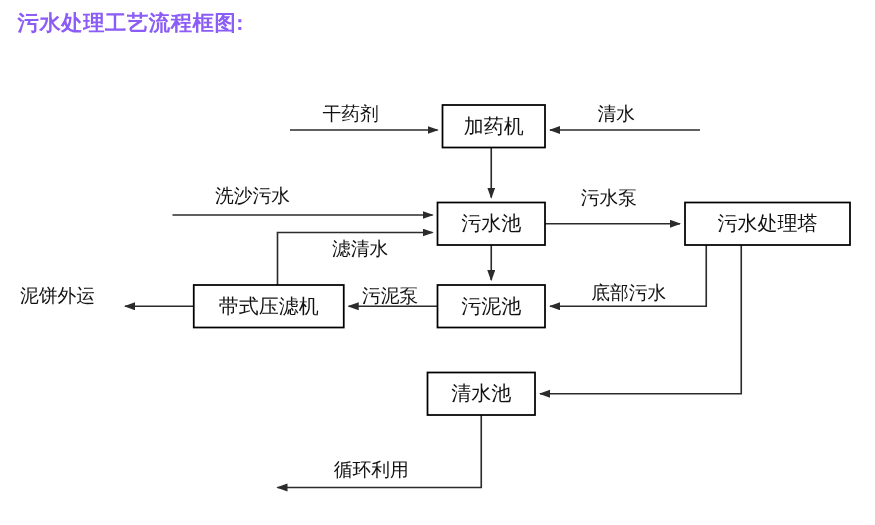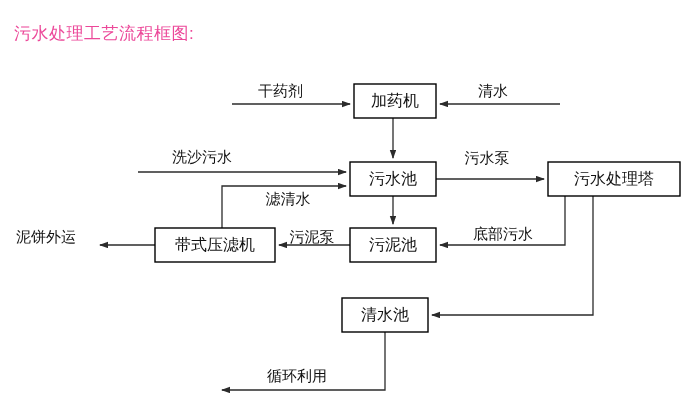--- a/index.html
+++ b/index.html
@@ -11,24 +11,24 @@
     position: relative;
     width: 700px;
     height: 420px;
     background: #ffffff;
     font-family: "Liberation Sans", "DejaVu Sans", sans-serif;
     overflow: hidden;
   }
   #diagram-title {
     position: absolute;
     left: 14px;
-    top: 22px;
+    top: 7px;
     font-size: 17px;
-    font-weight: normal;
-    color: #ec4899;
+    font-weight: bold;
+    color: #8b5cf6;
     letter-spacing: 0.5px;
     white-space: nowrap;
   }
   #flow-svg {
     position: absolute;
     left: 0;
     top: 0;
     width: 700px;
     height: 420px;
   }

